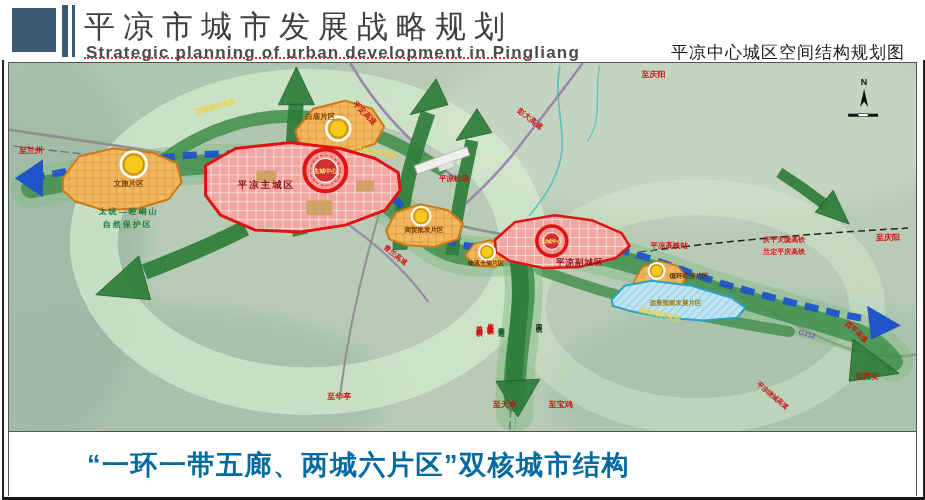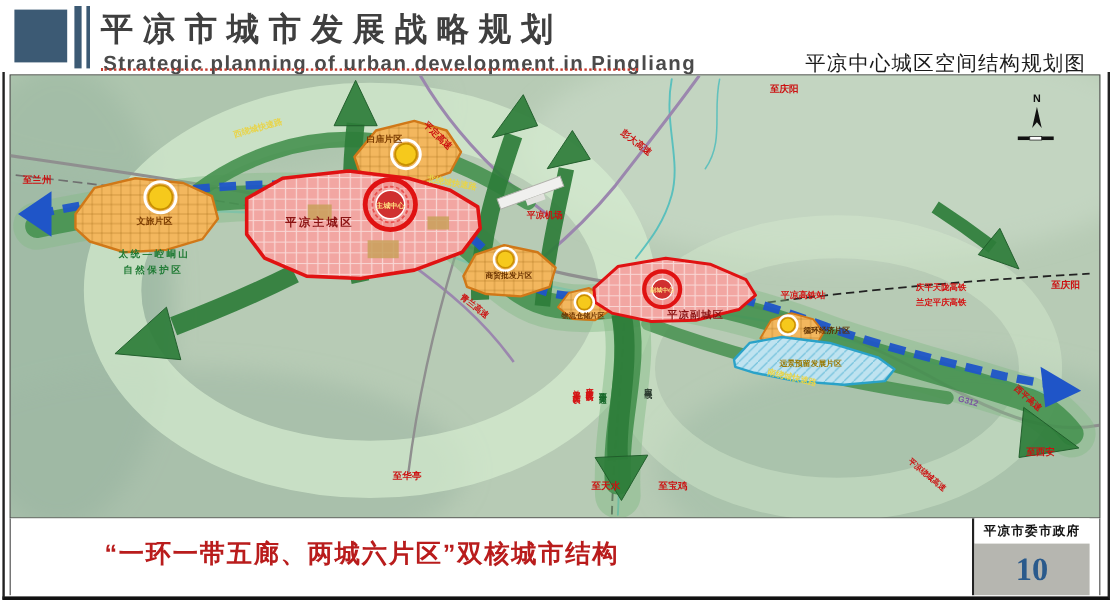--- a/index.html
+++ b/index.html
@@ -3,36 +3,36 @@
 <meta charset="utf-8">
 <style>
   html,body{margin:0;padding:0;background:#fff;}
   .page{position:relative;width:925px;height:500px;background:#fff;overflow:hidden;
         font-family:"Liberation Sans",sans-serif;}
   
   .hdr{position:absolute;left:0;top:0;width:925px;height:62px;background:#fff;}
   .logo-square{position:absolute;left:12px;top:8px;width:44px;height:44px;background:#3c5a74;}
   .bar1{position:absolute;left:62px;top:5px;width:6px;height:52px;background:#3c5a74;}
   .bar2{position:absolute;left:72px;top:5px;width:3px;height:52px;background:#3c5a74;}
-  .title-cn{position:absolute;left:84px;top:6px;font-size:27px;font-weight:bold;color:#3f3f3f;
+  .title-cn{position:absolute;left:84px;top:6px;font-size:31px;font-weight:normal;color:#3f3f3f;
             letter-spacing:8px;white-space:nowrap;}
   .title-en{position:absolute;left:86px;top:43px;font-size:17px;font-weight:bold;color:#4a4a4a;
             letter-spacing:1.2px;white-space:nowrap;}
   .red-dots{position:absolute;left:84px;top:57px;width:448px;border-top:2px dotted #c33a2e;}
   .caption-right{position:absolute;right:20px;top:41px;font-size:17px;color:#1a1a1a;letter-spacing:1px;}
   
   .page-frame{position:absolute;left:2px;top:60px;width:919px;height:437px;
               border-left:2px solid #222;border-right:2px solid #222;border-bottom:3px solid #111;}
   .map-panel{position:absolute;left:8px;top:62px;width:909px;height:370px;border:1px solid #555;
              box-sizing:border-box;background:#b7cbb5;}
   .map-panel svg{display:block;width:100%;height:100%;}
   
   .ftr{position:absolute;left:8px;top:432px;width:909px;height:64px;background:#fff;
        border-left:1px solid #555;border-right:1px solid #555;box-sizing:border-box;}
-  .slogan{position:absolute;left:78px;top:15px;font-size:21px;font-weight:bold;color:#b91c1c;
+  .slogan{position:absolute;left:78px;top:15px;font-size:27px;font-weight:bold;color:#0369a1;
           letter-spacing:1.5px;white-space:nowrap;}
   .info-box{position:absolute;right:8px;top:0;width:96px;height:64px;border-left:2px solid #222;}
   .agency{height:21px;line-height:22px;text-align:center;font-size:10.5px;font-weight:bold;color:#111;
           background:#fff;letter-spacing:1px;white-space:nowrap;}
   .pagenum{height:43px;background:#b6b6b0;text-align:center;line-height:43px;
            font-family:"Liberation Serif",serif;font-size:27px;font-weight:bold;color:#2a5a8c;}
   
   svg text{font-family:"Liberation Sans",sans-serif;}
   .vt{writing-mode:vertical-rl;text-orientation:upright;letter-spacing:1px;}
 </style>
@@ -218,19 +218,15 @@
       <text class="vt" x="532" y="256" font-size="6.5" fill="#2a3a2e" font-weight="bold">宝中二线</text>
       <text x="497" y="346" font-size="8" fill="#cc1111" font-weight="bold" text-anchor="middle">至天水</text>
       <text x="553" y="346" font-size="8" fill="#cc1111" font-weight="bold" text-anchor="middle">至宝鸡</text>
       <text x="331" y="338" font-size="8" fill="#cc1111" font-weight="bold" text-anchor="middle">至华亭</text>
     </g>
   </svg>
   </div>
 
   <div class="ftr">
     <div class="slogan">“一环一带五廊、两城六片区”双核城市结构</div>
-    <div class="info-box">
-      <div class="agency">平凉市委市政府</div>
-      <div class="pagenum">10</div>
-    </div>
   </div>
 
 </div>
 
 </body></html>

